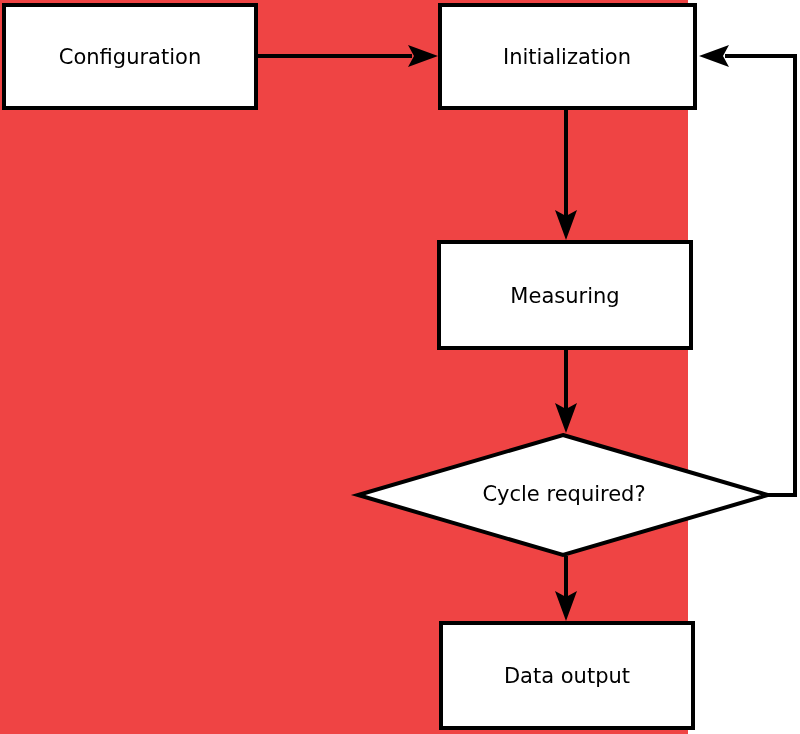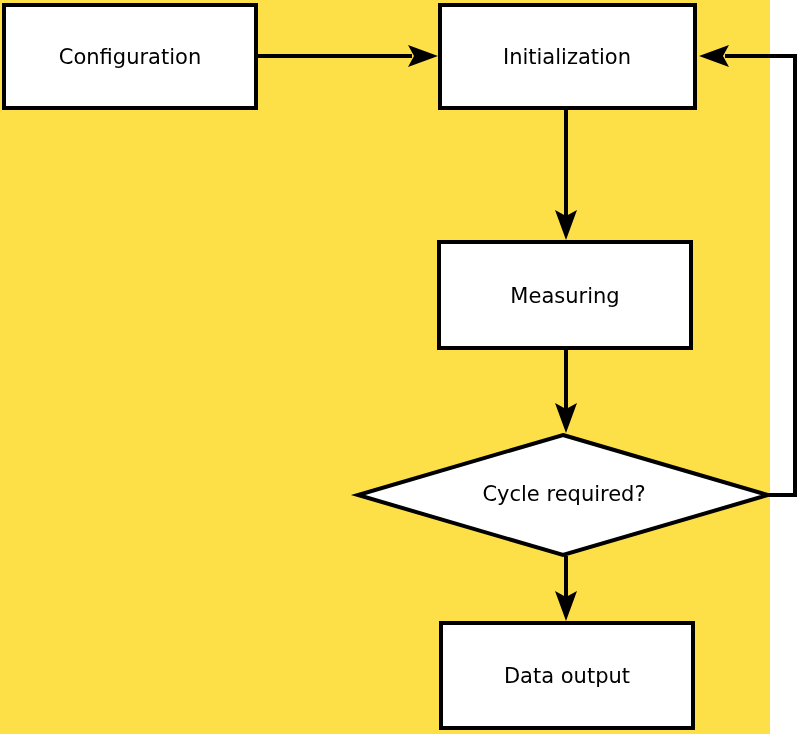--- a/index.html
+++ b/index.html
@@ -1,23 +1,23 @@
 <!DOCTYPE html>
 <html><head>
 <meta charset="utf-8">
 <style>
   html, body {
     margin: 0;
     padding: 0;
     background: #ffffff;
   }
   .canvas-wrap {
-    width: 770px;
+    width: 688px;
     height: 734px;
-    background: #fde047;
+    background: #ef4444;
     position: relative;
   }
   svg {
     display: block;
   }
   .node-box {
     fill: #ffffff;
     stroke: #000000;
     stroke-width: 4;
   }

